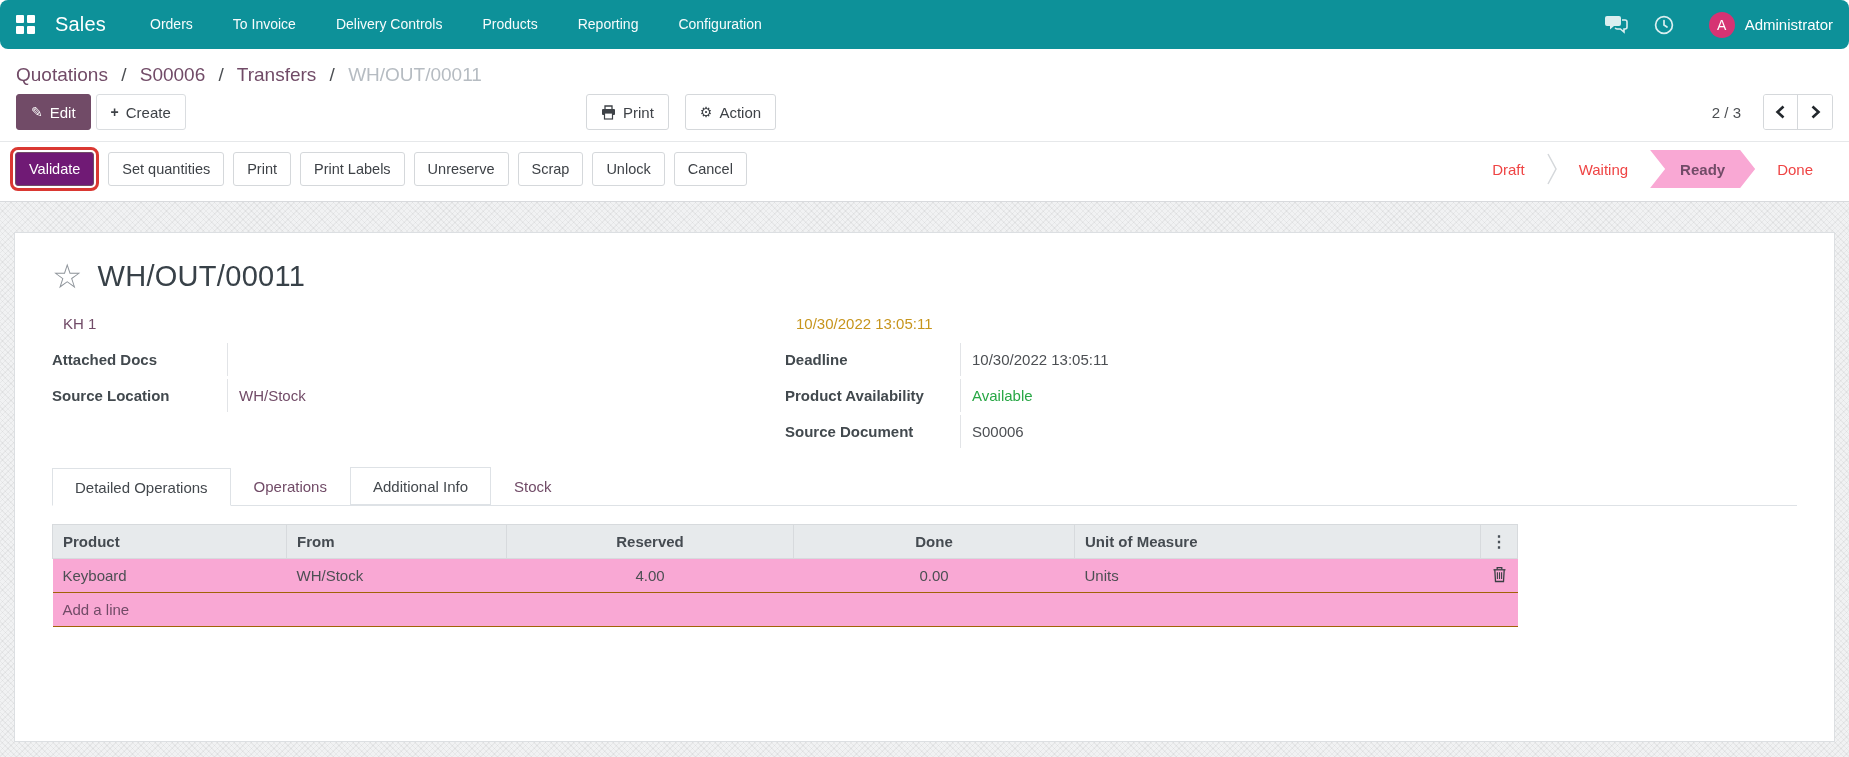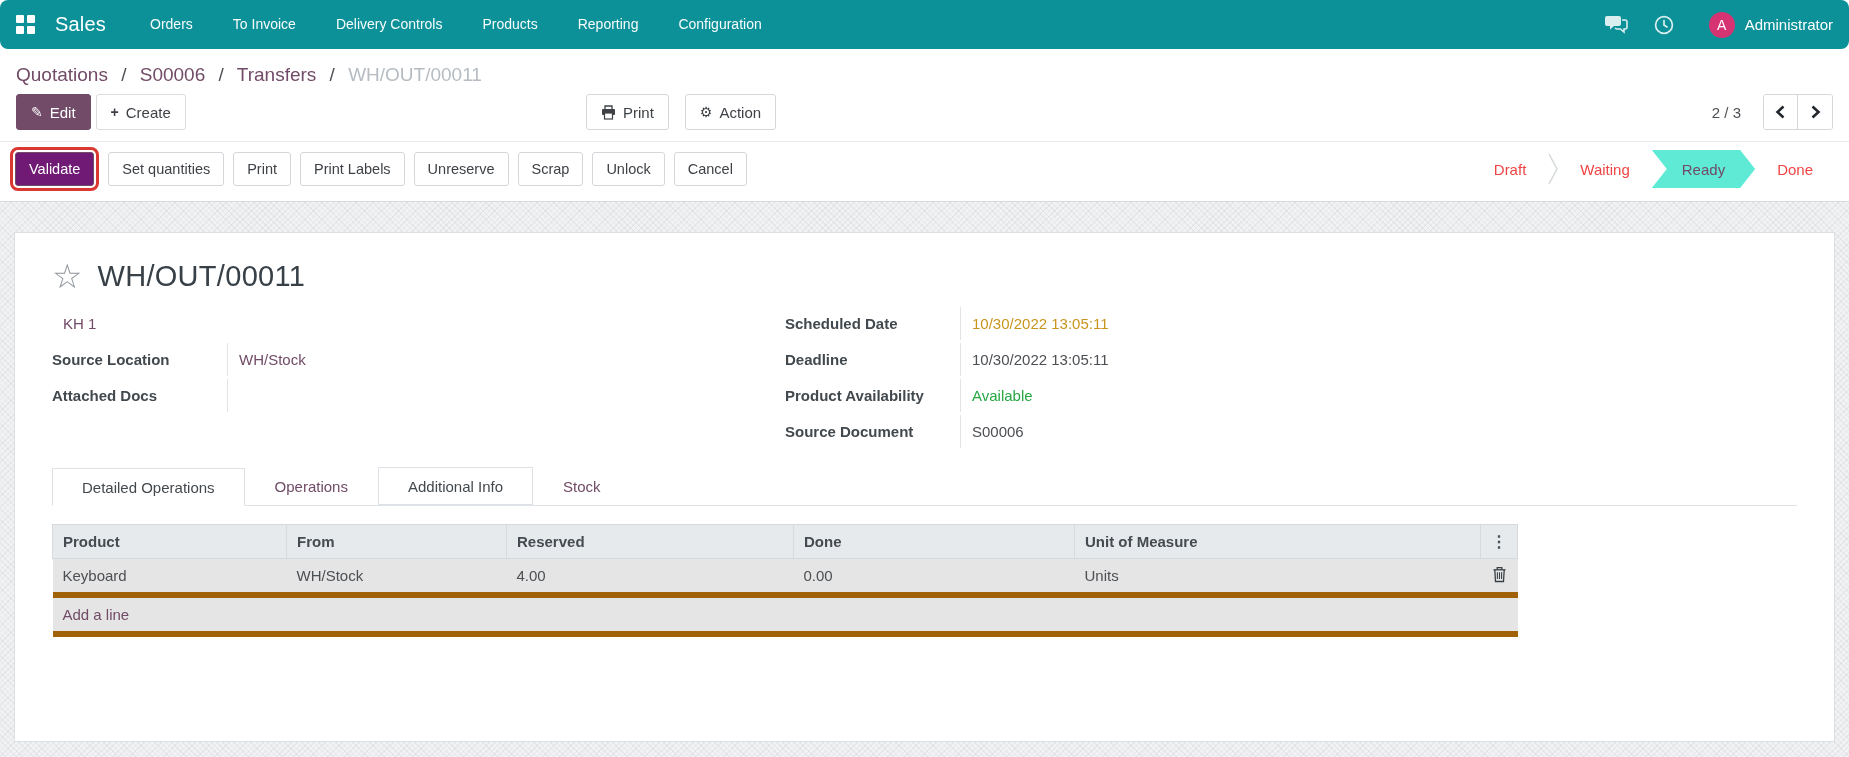--- a/index.html
+++ b/index.html
@@ -49,21 +49,21 @@
 
   
   .statusbar { display:flex; align-items:center; padding:8px 14px 13px 10px;
                border-top:1px solid #e6e8ea; border-bottom:1px solid #d8dadd; background:#fff; }
   .sbtn { height:34px; padding:0 13px; margin-right:9px; font-size:14.5px; border:1px solid #d5d8db;
           background:#fff; border-radius:3px; color:#3e4247; cursor:pointer; font-family:"Liberation Sans",sans-serif; }
   .sbtn-primary { background:#701a75; border-color:#714b67; color:#fff;
                   outline:3px solid #da3832; outline-offset:2px; margin-left:5px; margin-right:14px; }
   .stages { margin-left:auto; display:flex; align-items:center; height:38px; }
   .stage { font-size:15px; color:#ef4444; padding:0 22px; height:38px; display:flex; align-items:center; cursor:pointer; }
-  .stage.active { background:#5eead4; color:#714b67; font-weight:400; padding:0 30px;
+  .stage.active { background:#f9a8d4; color:#714b67; font-weight:700; padding:0 30px;
     clip-path:polygon(0 0, calc(100% - 15px) 0, 100% 50%, calc(100% - 15px) 100%, 0 100%, 15px 50%); }
   .stage-sep { display:flex; align-items:center; }
 
   
   .content-bg {
     height:556px; padding:30px 14px 16px;
     background-color:#f1f2f3;
     background-image:
       repeating-linear-gradient(45deg, rgba(0,0,0,.045) 0 1px, transparent 1px 4px),
       repeating-linear-gradient(-45deg, rgba(0,0,0,.045) 0 1px, transparent 1px 4px);
@@ -77,32 +77,32 @@
   .fields { display:grid; grid-template-columns:733px 1fr; margin-top:14px; }
   .frow { display:flex; min-height:36px; align-items:flex-start; }
   .flabel { width:176px; flex:none; border-right:1px solid #e2e4e7; font-weight:700; color:#42494e;
             font-size:15px; padding:8px 10px 8px 0; }
   .fvalue { padding:8px 0 8px 11px; font-size:15px; color:#4c4f53; min-height:20px; }
   .link { color:#714b67; cursor:pointer; }
   .amber { color:#c7951d; }
   .green { color:#28a745; }
 
   .tabs { display:flex; margin-top:16px; border-bottom:1px solid #dee2e6; align-items:flex-end; }
-  .tab { height:38px; padding:0 29px; display:flex; align-items:center; font-size:15px;
+  .tab { height:38px; padding:0 22px; display:flex; align-items:center; font-size:15px;
          color:#714b67; cursor:pointer; background:transparent; border:1px solid transparent; }
   .tab.active { border-color:#dee2e6; border-bottom-color:#fff; margin-bottom:-1px; color:#43484d; background:#fff; }
   .tab.boxed { border-color:#dee2e6; color:#43484d; }
 
   .table-wrap { margin-top:18px; width:1465px; }
   table.ops { border-collapse:collapse; width:100%; font-size:15px; table-layout:fixed; }
   .ops thead th { background:#e7eaec; border:1px solid #d7dadd; font-weight:700; color:#454b51;
                   text-align:left; padding:7px 10px; font-size:15px; }
-  .ops th.num, .ops td.num { text-align:left; }
+  .ops th.num, .ops td.num { text-align:center; }
   .ops th.opt { text-align:center; padding:7px 0; cursor:pointer; }
-  .ops tbody td { padding:8px 10px; border-bottom:6px solid #a16207; color:#4c4f53; background:#e5e5e5; }
+  .ops tbody td { padding:8px 10px; border-bottom:1px solid #a16207; color:#4c4f53; background:#f9a8d4; }
   .ops td.opt { text-align:center; padding:6px 0; }
   .addline { color:#714b67; cursor:pointer; }
   .kebab { font-size:16px; font-weight:700; color:#495057; }
   .trash { cursor:pointer; }
 </style>
 </head>
 <body>
 
 <nav class="topbar">
   <div class="apps-grid">
@@ -221,31 +221,30 @@
       <span class="star">☆</span>
       <h1 class="sheet-title">WH/OUT/00011</h1>
     </div>
 
     <div class="fields">
       <div class="fgroup">
         <div class="frow">
           <div class="fvalue link">KH 1</div>
         </div>
         <div class="frow">
+          <div class="flabel">Attached Docs</div>
+          <div class="fvalue"></div>
+        </div>
+        <div class="frow">
           <div class="flabel">Source Location</div>
           <div class="fvalue link">WH/Stock</div>
         </div>
-        <div class="frow">
-          <div class="flabel">Attached Docs</div>
-          <div class="fvalue"></div>
-        </div>
       </div>
       <div class="fgroup">
         <div class="frow">
-          <div class="flabel">Scheduled Date</div>
           <div class="fvalue amber">10/30/2022 13:05:11</div>
         </div>
         <div class="frow">
           <div class="flabel">Deadline</div>
           <div class="fvalue">10/30/2022 13:05:11</div>
         </div>
         <div class="frow">
           <div class="flabel">Product Availability</div>
           <div class="fvalue green">Available</div>
         </div>

